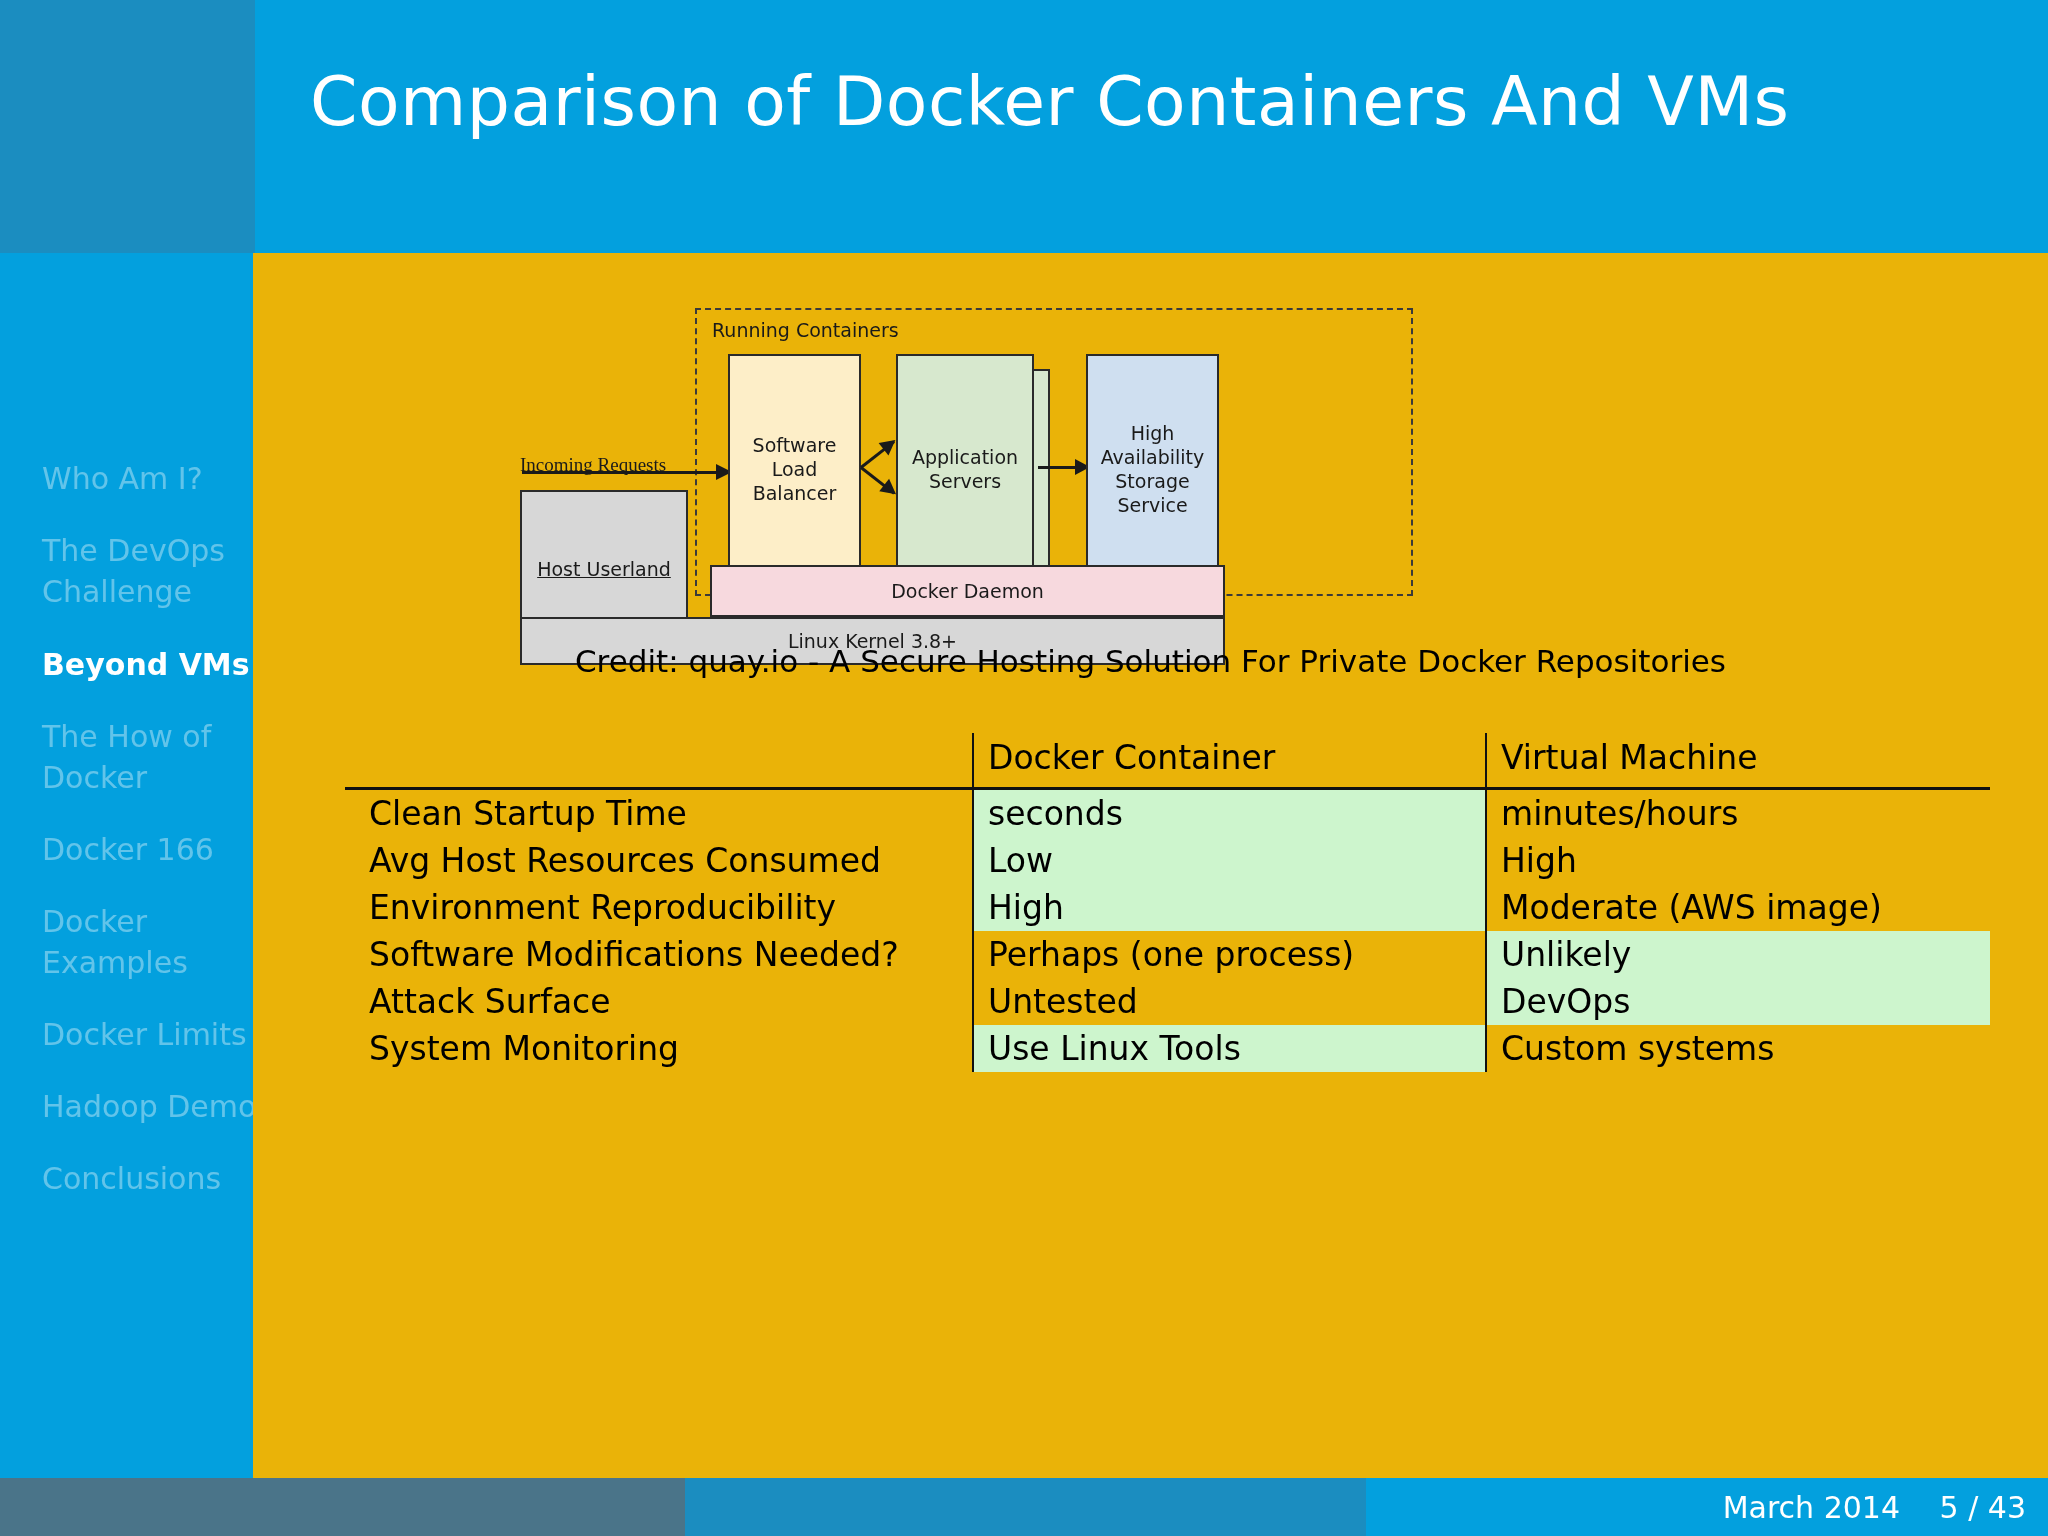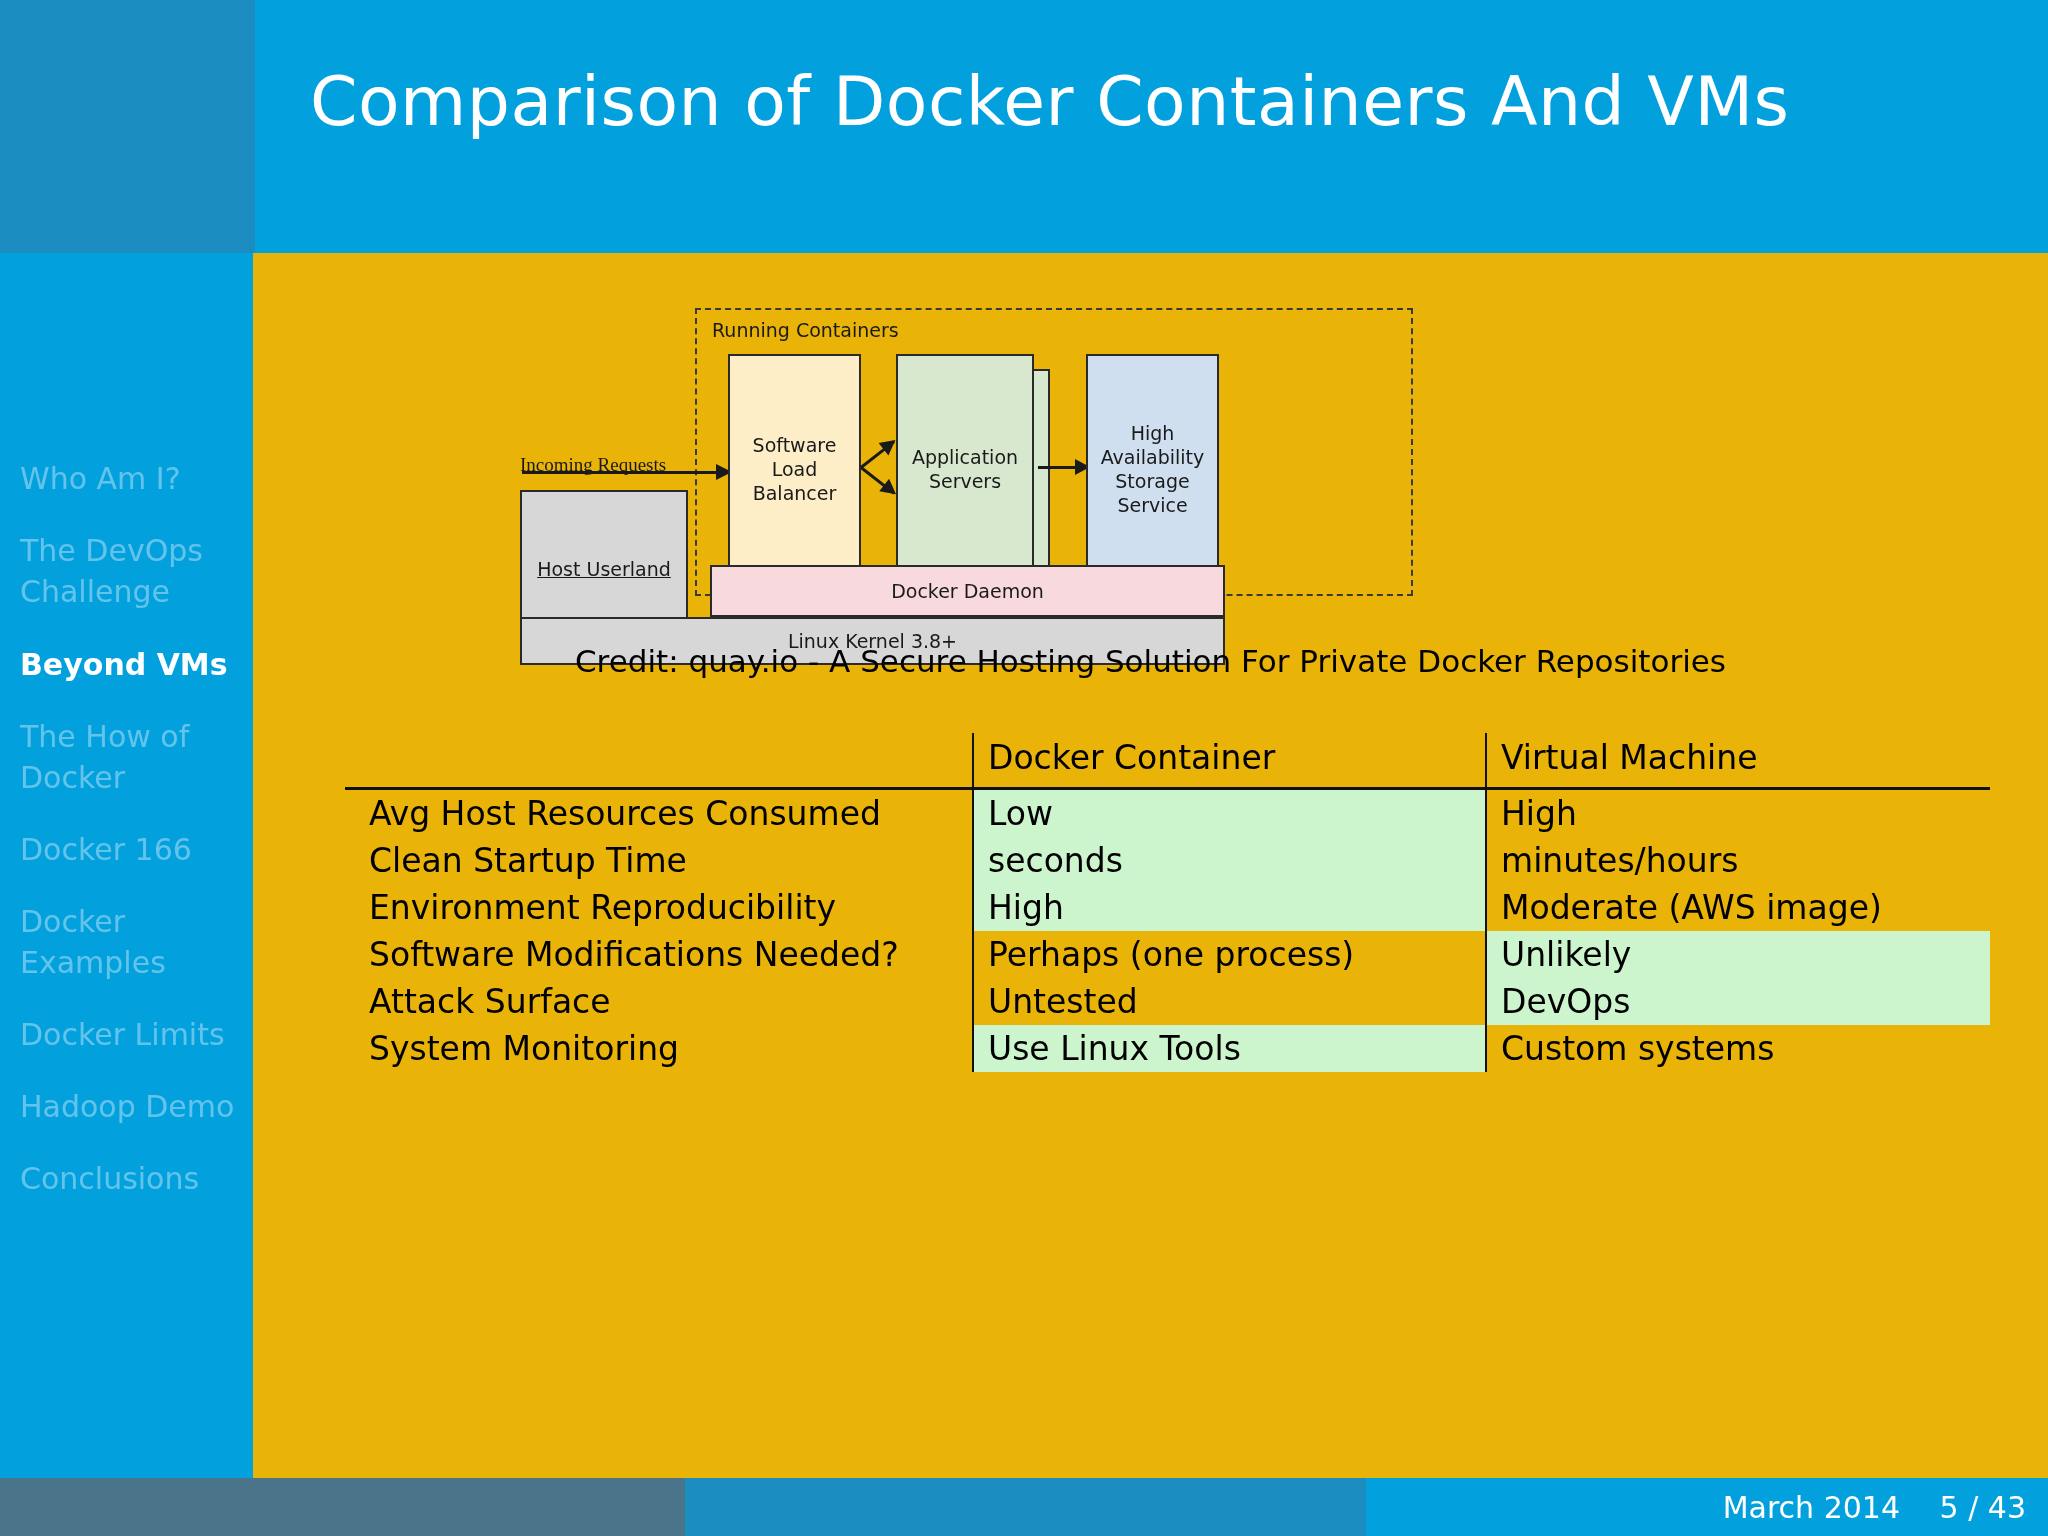--- a/index.html
+++ b/index.html
@@ -49,20 +49,21 @@
     left: 0; top: 253px;
     width: 253px;
     height: 1225px;
     background: #03A0DE;
   }
   .nav-list {
     position: absolute;
     left: 0;
     top: 205px;
     width: 273px;
+    padding-left: 22px;
   }
   .nav-item {
     color: rgba(255,255,255,0.38);
     font-size: 30px;
     line-height: 41px;
     padding: 0 6px 0 20px;
     margin-bottom: 31px;
     font-family: "DejaVu Sans", sans-serif;
     white-space: pre-line;
   }
@@ -386,28 +387,28 @@
       </colgroup>
       <thead>
         <tr>
           <th class="h-label"></th>
           <th class="h-docker">Docker Container</th>
           <th class="h-vm">Virtual Machine</th>
         </tr>
       </thead>
       <tbody>
         <tr>
+          <td class="t-label">Clean Startup Time</td>
+          <td class="t-docker hl">seconds</td>
+          <td class="t-vm">minutes/hours</td>
+        </tr>
+        <tr>
           <td class="t-label">Avg Host Resources Consumed</td>
           <td class="t-docker hl">Low</td>
           <td class="t-vm">High</td>
-        </tr>
-        <tr>
-          <td class="t-label">Clean Startup Time</td>
-          <td class="t-docker hl">seconds</td>
-          <td class="t-vm">minutes/hours</td>
         </tr>
         <tr>
           <td class="t-label">Environment Reproducibility</td>
           <td class="t-docker hl">High</td>
           <td class="t-vm">Moderate (AWS image)</td>
         </tr>
         <tr>
           <td class="t-label">Software Modifications Needed?</td>
           <td class="t-docker">Perhaps (one process)</td>
           <td class="t-vm hl">Unlikely</td>

